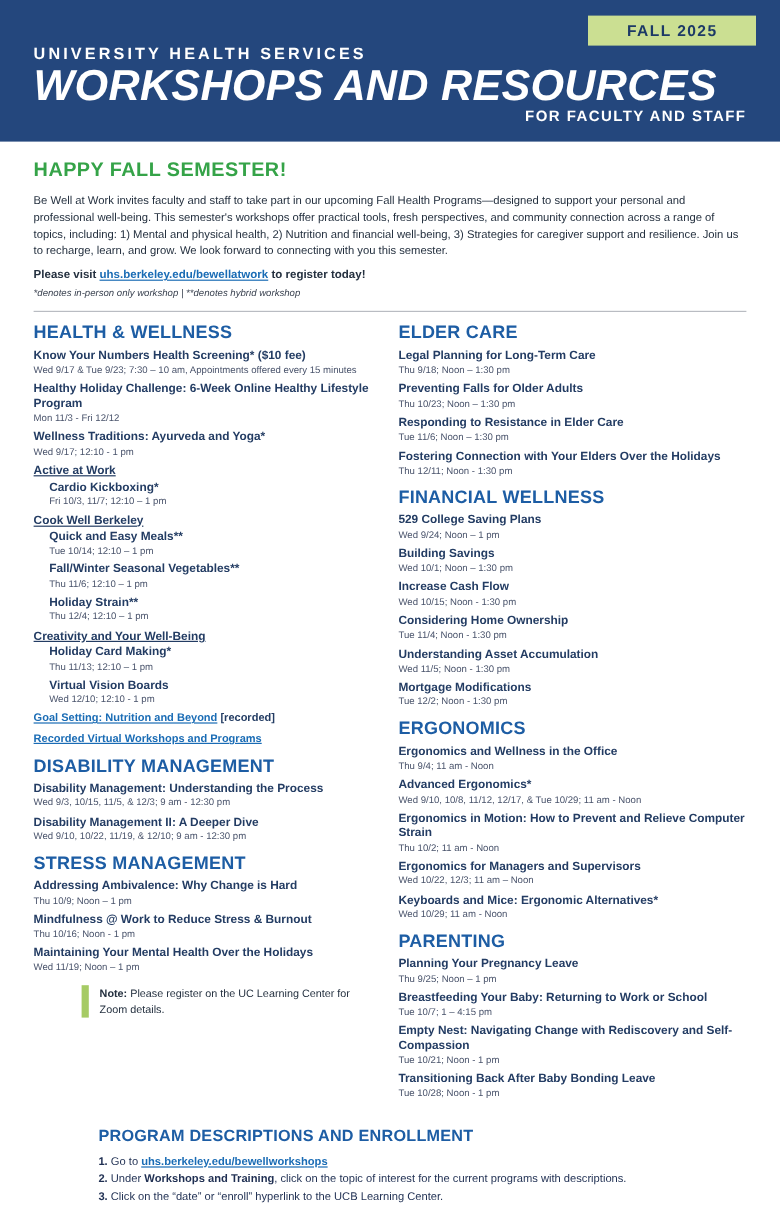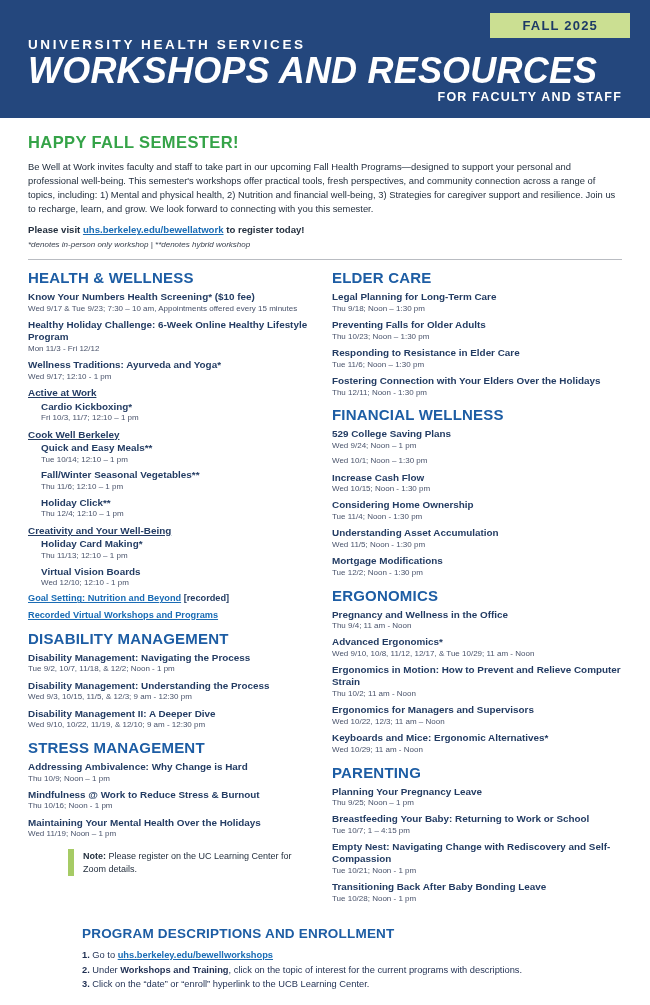--- a/index.html
+++ b/index.html
@@ -95,44 +95,40 @@
               <div class="g-title">Cook Well Berkeley</div>
               <div class="workshop">
                 <div class="w-title">Quick and Easy Meals**</div>
                 <div class="w-date">Tue 10/14; 12:10 – 1 pm</div>
               </div>
               <div class="workshop">
                 <div class="w-title">Fall/Winter Seasonal Vegetables**</div>
                 <div class="w-date">Thu 11/6; 12:10 – 1 pm</div>
               </div>
               <div class="workshop">
-                <div class="w-title">Holiday Click**</div>
+                <div class="w-title">Holiday Strain**</div>
                 <div class="w-date">Thu 12/4; 12:10 – 1 pm</div>
               </div>
             </div>
             <div class="group">
               <div class="g-title">Creativity and Your Well-Being</div>
               <div class="workshop">
                 <div class="w-title">Holiday Card Making*</div>
                 <div class="w-date">Thu 11/13; 12:10 – 1 pm</div>
               </div>
               <div class="workshop">
                 <div class="w-title">Virtual Vision Boards</div>
                 <div class="w-date">Wed 12/10; 12:10 - 1 pm</div>
               </div>
             </div>
             <div class="link-row"><a class="doc-link" href="#">Goal Setting: Nutrition and Beyond</a><span class="link-suffix"> [recorded]</span></div>
             <div class="link-row"><a class="doc-link" href="#">Recorded Virtual Workshops and Programs</a></div>
           </section>
           <section class="section">
             <h2 class="sec-title">DISABILITY MANAGEMENT</h2>
-            <div class="workshop">
-              <div class="w-title">Disability Management: Navigating the Process</div>
-              <div class="w-date">Tue 9/2, 10/7, 11/18, &amp; 12/2; Noon - 1 pm</div>
-            </div>
             <div class="workshop">
               <div class="w-title">Disability Management: Understanding the Process</div>
               <div class="w-date">Wed 9/3, 10/15, 11/5, &amp; 12/3; 9 am - 12:30 pm</div>
             </div>
             <div class="workshop">
               <div class="w-title">Disability Management II: A Deeper Dive</div>
               <div class="w-date">Wed 9/10, 10/22, 11/19, &amp; 12/10; 9 am - 12:30 pm</div>
             </div>
           </section>
           <section class="section">
@@ -177,20 +173,21 @@
               <div class="w-date">Thu 12/11; Noon - 1:30 pm</div>
             </div>
           </section>
           <section class="section">
             <h2 class="sec-title">FINANCIAL WELLNESS</h2>
             <div class="workshop">
               <div class="w-title">529 College Saving Plans</div>
               <div class="w-date">Wed 9/24; Noon – 1 pm</div>
             </div>
             <div class="workshop">
+              <div class="w-title">Building Savings</div>
               <div class="w-date">Wed 10/1; Noon – 1:30 pm</div>
             </div>
             <div class="workshop">
               <div class="w-title">Increase Cash Flow</div>
               <div class="w-date">Wed 10/15; Noon - 1:30 pm</div>
             </div>
             <div class="workshop">
               <div class="w-title">Considering Home Ownership</div>
               <div class="w-date">Tue 11/4; Noon - 1:30 pm</div>
             </div>
@@ -199,21 +196,21 @@
               <div class="w-date">Wed 11/5; Noon - 1:30 pm</div>
             </div>
             <div class="workshop">
               <div class="w-title">Mortgage Modifications</div>
               <div class="w-date">Tue 12/2; Noon - 1:30 pm</div>
             </div>
           </section>
           <section class="section">
             <h2 class="sec-title">ERGONOMICS</h2>
             <div class="workshop">
-              <div class="w-title">Pregnancy and Wellness in the Office</div>
+              <div class="w-title">Ergonomics and Wellness in the Office</div>
               <div class="w-date">Thu 9/4; 11 am - Noon</div>
             </div>
             <div class="workshop">
               <div class="w-title">Advanced Ergonomics*</div>
               <div class="w-date">Wed 9/10, 10/8, 11/12, 12/17, &amp; Tue 10/29; 11 am - Noon</div>
             </div>
             <div class="workshop">
               <div class="w-title">Ergonomics in Motion: How to Prevent and Relieve Computer Strain</div>
               <div class="w-date">Thu 10/2; 11 am - Noon</div>
             </div>

